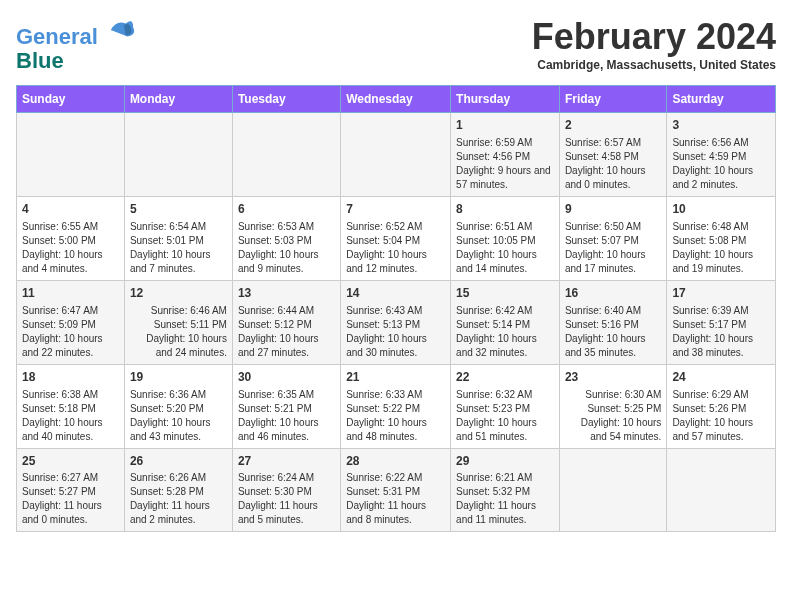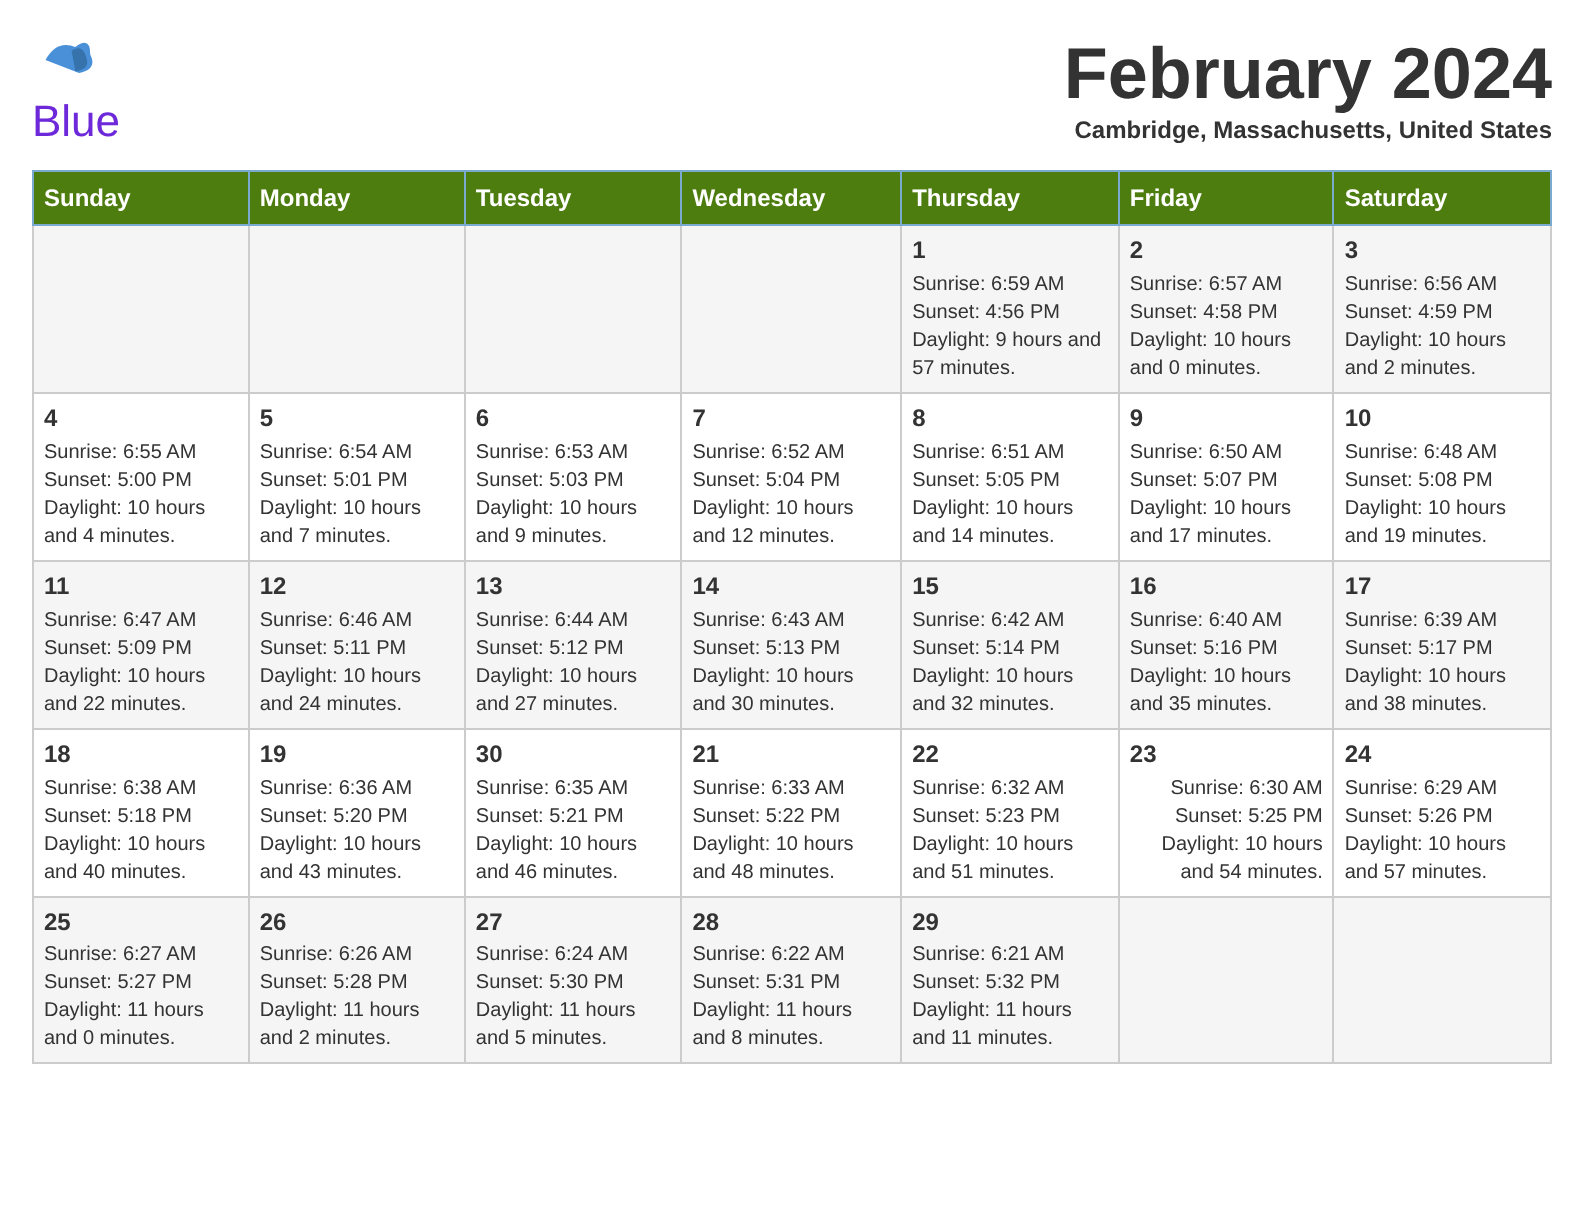--- a/index.html
+++ b/index.html
@@ -46,21 +46,21 @@
       font-size: 12px;
       color: #333;
       font-weight: bold;
     }
     table {
       width: 100%;
       border-collapse: collapse;
       font-size: 11px;
     }
     thead tr th {
-      background-color: #4d7c0f;
+      background-color: #8b5cf6;
       color: #fff;
       padding: 6px 5px;
       text-align: left;
       font-size: 12px;
       font-weight: bold;
       border: 1px solid #7aaad0;
     }
     tbody tr td {
       border: 1px solid #ccc;
       vertical-align: top;
@@ -88,27 +88,28 @@
     }
   </style>
 </head>
 <body>
 
 <div class="header">
   <div class="logo">
     <div>
       <div style="display:flex;align-items:center;">
         <div class="logo-text">
+          <span>General</span>
           <svg class="logo-icon" viewBox="0 0 30 30">
             <path d="M4 15 Q10 4 20 8 Q28 2 28 12 Q32 20 22 22 Z" fill="#4a90d9"></path>
             <path d="M18 10 Q24 6 26 14 Q28 20 20 21" fill="#2a6090" opacity="0.6"></path>
           </svg>
         </div>
       </div>
-      <div class="logo-text" style="color:#6d28d9;font-size:22px;font-weight:normal;">Blue</div>
+      <div class="logo-text" style="color:#0f766e;font-size:22px;font-weight:bold;">Blue</div>
     </div>
   </div>
   <div class="title-block">
     <div class="main-title">February 2024</div>
     <div class="subtitle">Cambridge, Massachusetts, United States</div>
   </div>
 </div>
 
 <table>
   <thead>
@@ -168,21 +169,21 @@
         </td>
         <td>
           <span class="day-number">7</span>
           <div class="day-info" style="white-space: pre-line;">Sunrise: 6:52 AM
 Sunset: 5:04 PM
 Daylight: 10 hours and 12 minutes.</div>
         </td>
         <td>
           <span class="day-number">8</span>
           <div class="day-info" style="white-space: pre-line;">Sunrise: 6:51 AM
-Sunset: 5:05 PM
+Sunset: 10:05 PM
 Daylight: 10 hours and 14 minutes.</div>
         </td>
         <td>
           <span class="day-number">9</span>
           <div class="day-info" style="white-space: pre-line;">Sunrise: 6:50 AM
 Sunset: 5:07 PM
 Daylight: 10 hours and 17 minutes.</div>
         </td>
         <td>
           <span class="day-number">10</span>
@@ -193,21 +194,21 @@
       </tr>
       <tr>
         <td>
           <span class="day-number">11</span>
           <div class="day-info" style="white-space: pre-line;">Sunrise: 6:47 AM
 Sunset: 5:09 PM
 Daylight: 10 hours and 22 minutes.</div>
         </td>
         <td>
           <span class="day-number">12</span>
-          <div class="day-info" style="white-space: pre-line;">Sunrise: 6:46 AM
+          <div class="day-info" style="white-space: pre-line; text-align: right;">Sunrise: 6:46 AM
 Sunset: 5:11 PM
 Daylight: 10 hours and 24 minutes.</div>
         </td>
         <td>
           <span class="day-number">13</span>
           <div class="day-info" style="white-space: pre-line;">Sunrise: 6:44 AM
 Sunset: 5:12 PM
 Daylight: 10 hours and 27 minutes.</div>
         </td>
         <td>

